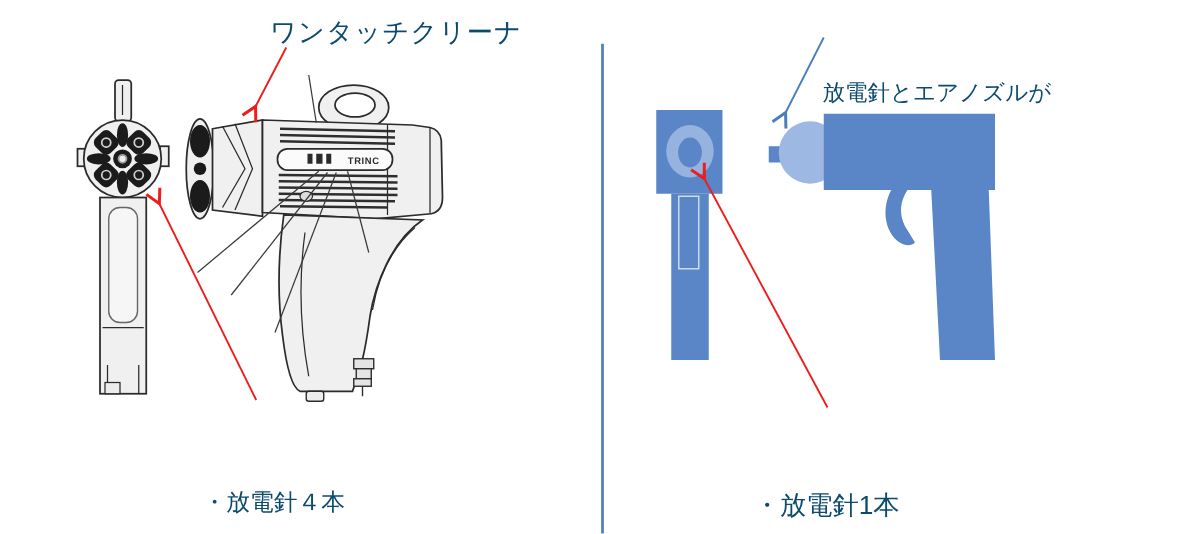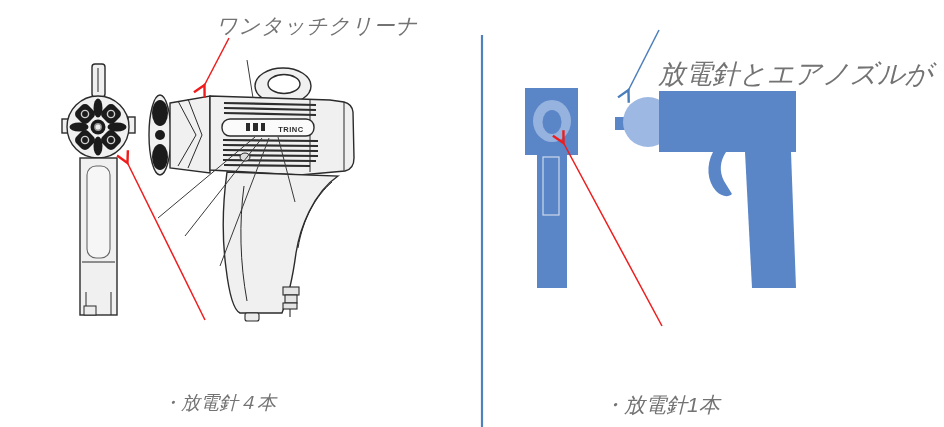--- a/index.html
+++ b/index.html
@@ -1,22 +1,22 @@
 <!DOCTYPE html>
 <html><head>
 <meta charset="utf-8">
 <style>
   html,body{margin:0;padding:0;background:#fff;}
   #canvas{
     position:relative;width:944px;height:427px;background:#ffffff;
     font-family:"Liberation Sans","DejaVu Sans",sans-serif;overflow:hidden;
   }
-  .txt{position:absolute;color:#737373;white-space:pre;font-style:italic;}
+  .txt{position:absolute;color:#0c4a6e;white-space:pre;}
   #left-top-callout{left:216px;top:12px;font-size:21px;letter-spacing:1px;}
-  #right-top-callout{left:658px;top:2px;font-size:27px;line-height:29px;}
+  #right-top-callout{left:658px;top:2px;font-size:18px;line-height:29px;}
   #left-notes{left:162px;top:333px;font-size:19px;line-height:28px;}
   #right-notes{left:603px;top:332px;font-size:21px;line-height:29px;}
   svg#art{position:absolute;left:0;top:0;z-index:0;}
   .txt{z-index:2;}
 </style>
 </head>
 <body>
 
 <div id="canvas">
 

